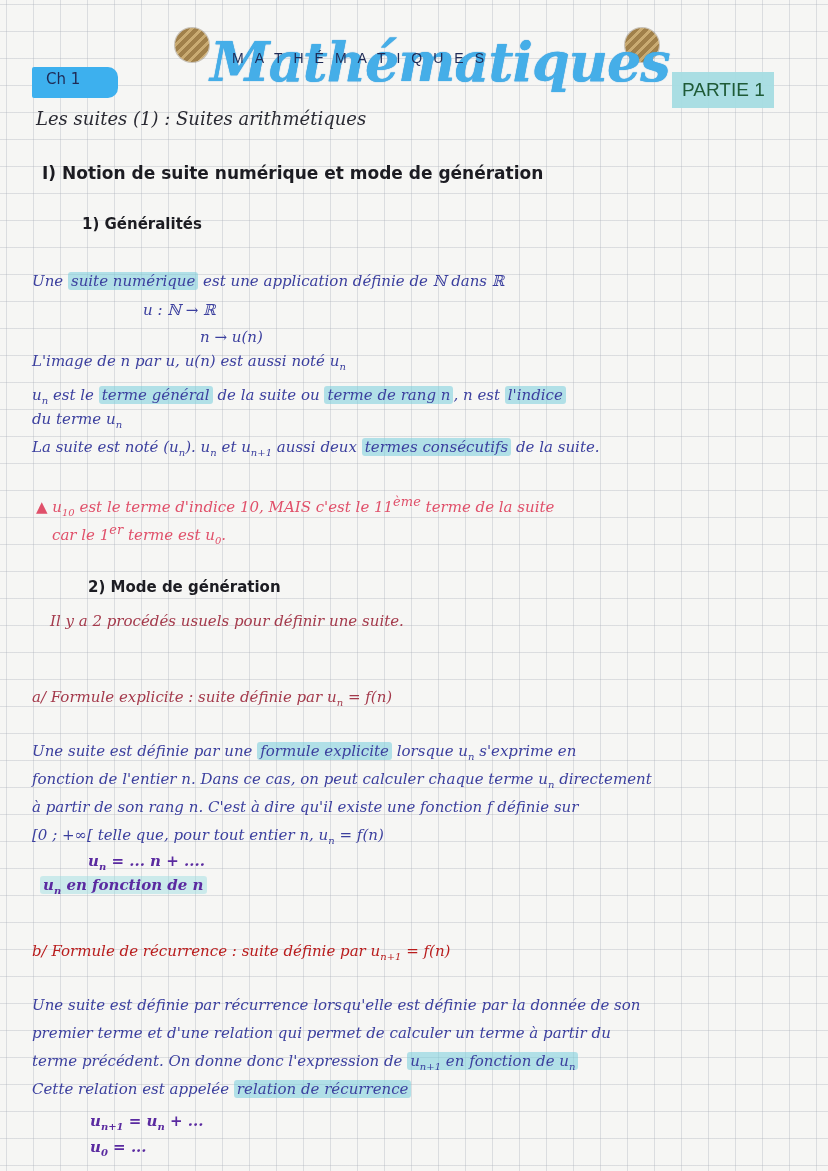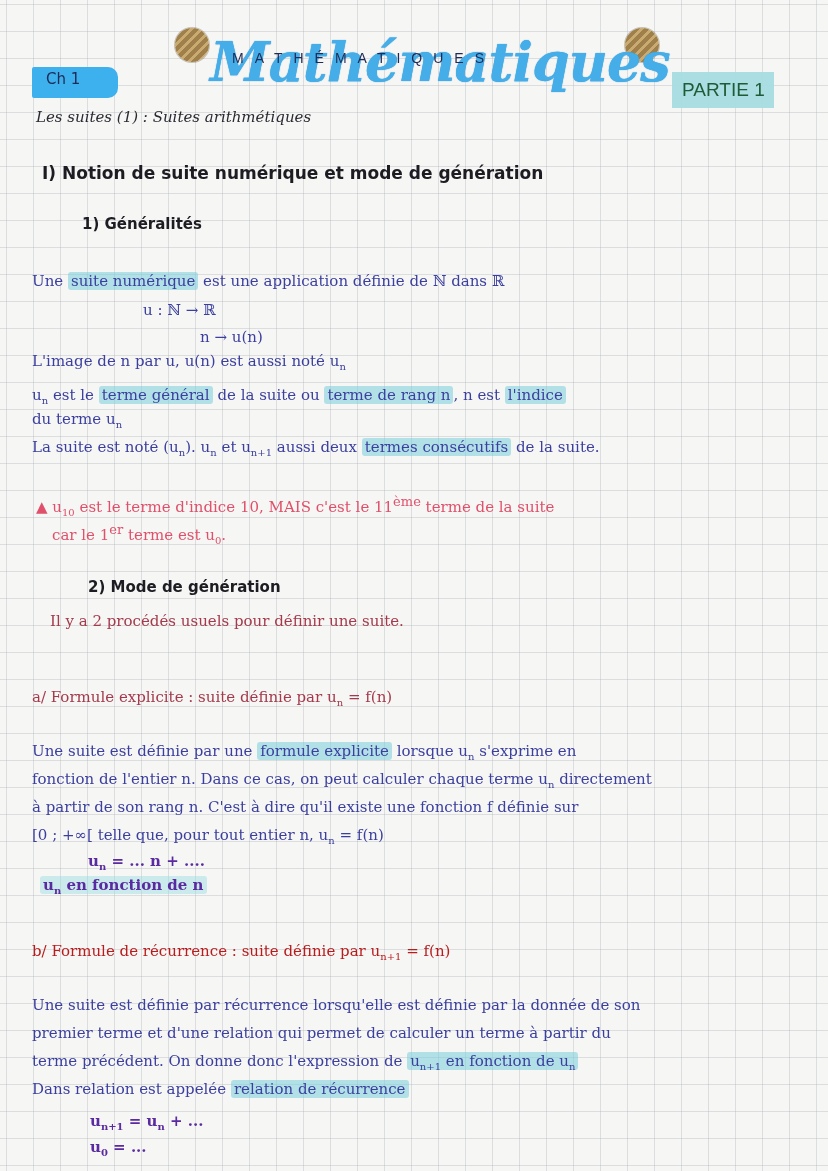--- a/index.html
+++ b/index.html
@@ -37,24 +37,24 @@
       position:absolute; left:210px; top:30px; width:380px;
       font-family:"DejaVu Serif", serif; font-style:italic; font-weight:bold;
       font-size:54px; color:#45aee8; letter-spacing:-1px;
       text-shadow: 0 0 1px #2b8fd4;
     }
     .title-caps {
       position:absolute; left:232px; top:50px;
       font-family:"Liberation Sans", sans-serif; font-size:14px; letter-spacing:11px;
       color:#1f2a55;
     }
-    .chapter-sub { left:36px; top:108px; font-size:15px; color:#2a2a33; font-style:italic; font-family:"DejaVu Serif", serif;}
+    .chapter-sub { left:36px; top:108px; font-size:18px; color:#2a2a33; font-style:italic; font-family:"DejaVu Serif", serif;}
     .h1 { font-size:17px; font-weight:bold; color:#1c1c22; font-family:"DejaVu Sans", sans-serif; }
     .h2 { font-size:15px; font-weight:bold; color:#1c1c22; font-family:"DejaVu Sans", sans-serif; }
-    .txt { font-size:15px; font-family:"DejaVu Serif", serif; color:#3b3f9e; }
+    .txt { font-size:15px; font-style:italic; font-family:"DejaVu Serif", serif; color:#3b3f9e; }
     .red { color:#e0506a; }
     .darkred { color:#a43a4c; }
     .purple { color:#5a2aa0; font-weight:bold; }
     .hl { background: rgba(120,205,220,0.55); padding:0 3px; border-radius:3px; }
     sub { font-size:10px; }
     sup { font-size:13px; }
   </style>
 </head>
 <body>
 
@@ -153,21 +153,21 @@
 <div class="abs txt" style="left:32px;top:996px;">Une suite est définie par récurrence lorsqu'elle est définie par la donnée de son</div>
 <div class="abs txt" style="left:32px;top:1024px;">premier terme et d'une relation qui permet de calculer un terme à partir du</div>
 <div class="abs txt" style="left:32px;top:1052px;">
   <span>terme précédent. On donne donc l'expression de</span>
   <span class="hl">
     <span>u</span><sub>n+1</sub>
     <span>en fonction de u</span><sub>n</sub>
   </span>
 </div>
 <div class="abs txt" style="left:32px;top:1080px;">
-  <span>Dans relation est appelée</span>
+  <span>Cette relation est appelée</span>
   <span class="hl">relation de récurrence</span>
 </div>
 <div class="abs txt purple" style="left:90px;top:1112px;">
   <span>u</span><sub>n+1</sub>
   <span>= u</span><sub>n</sub>
   <span>+ ...</span>
 </div>
 <div class="abs txt purple" style="left:90px;top:1138px;">
   <span>u</span><sub>0</sub>
   <span>= ...</span>

